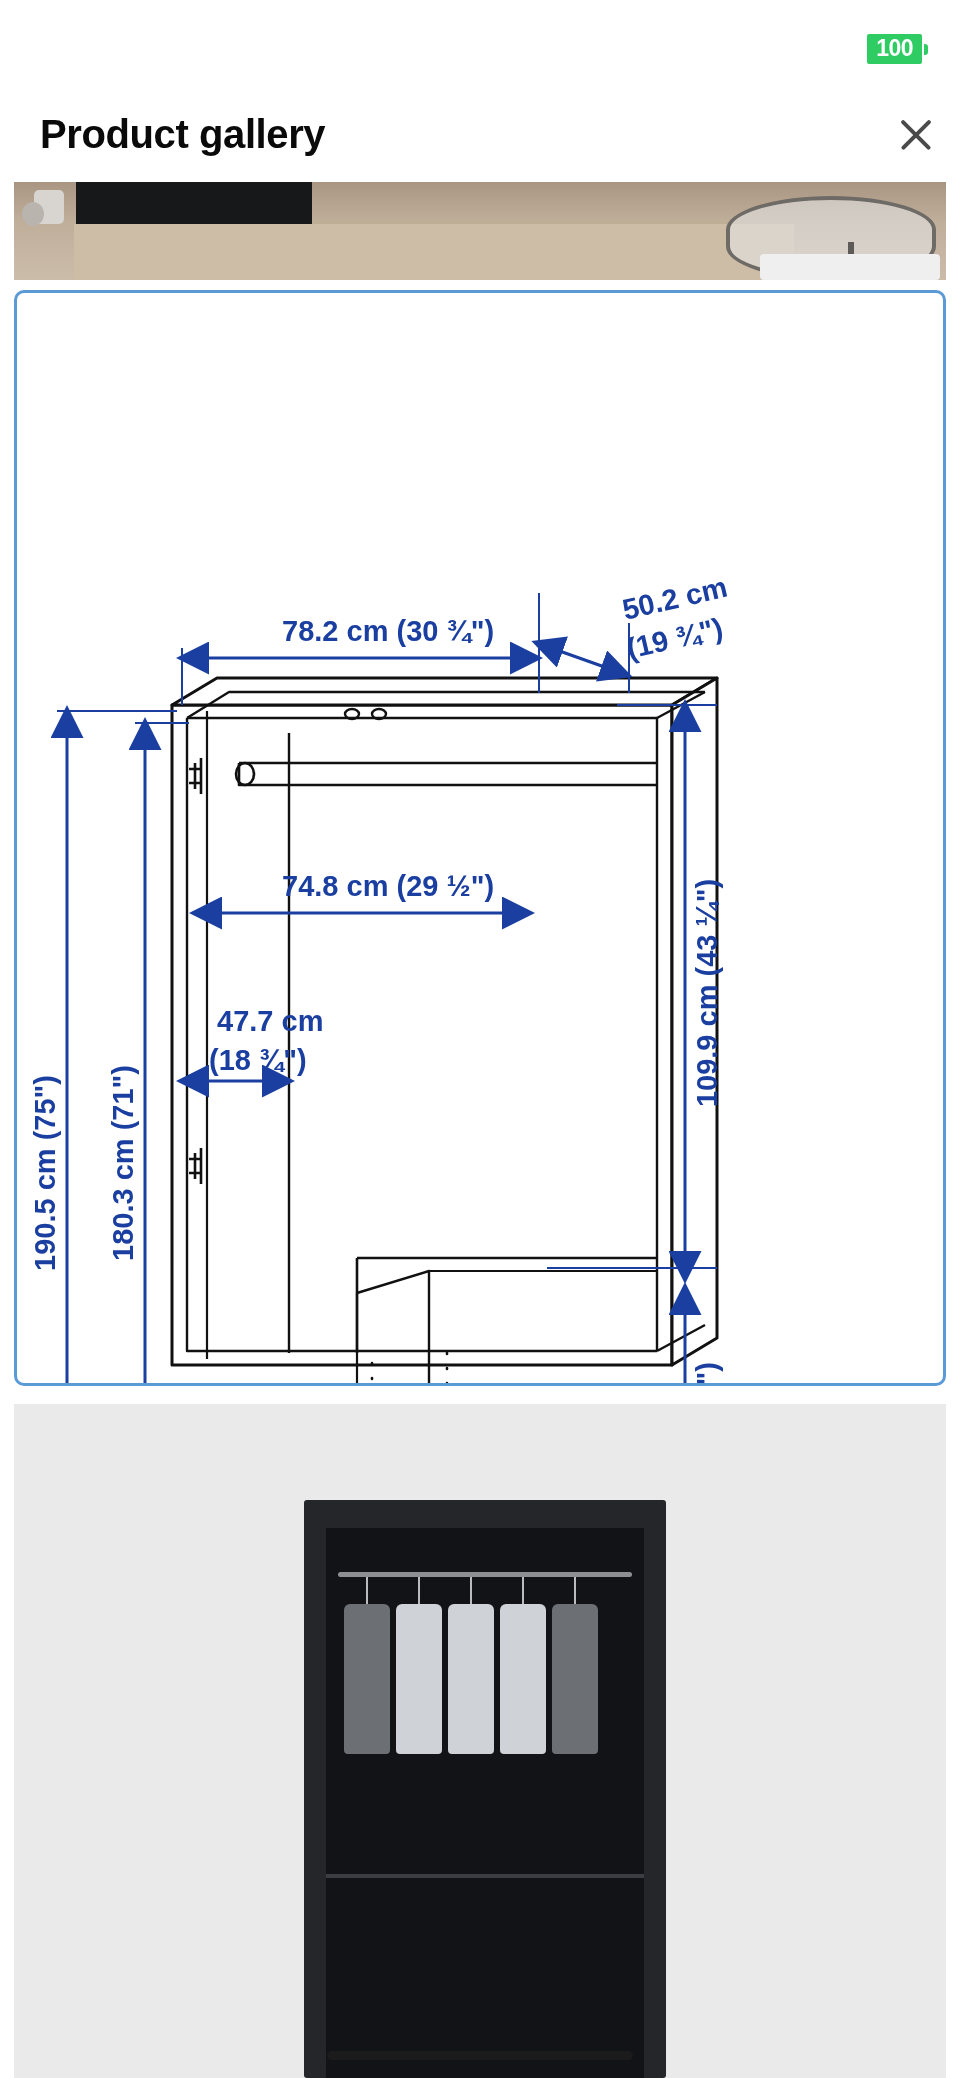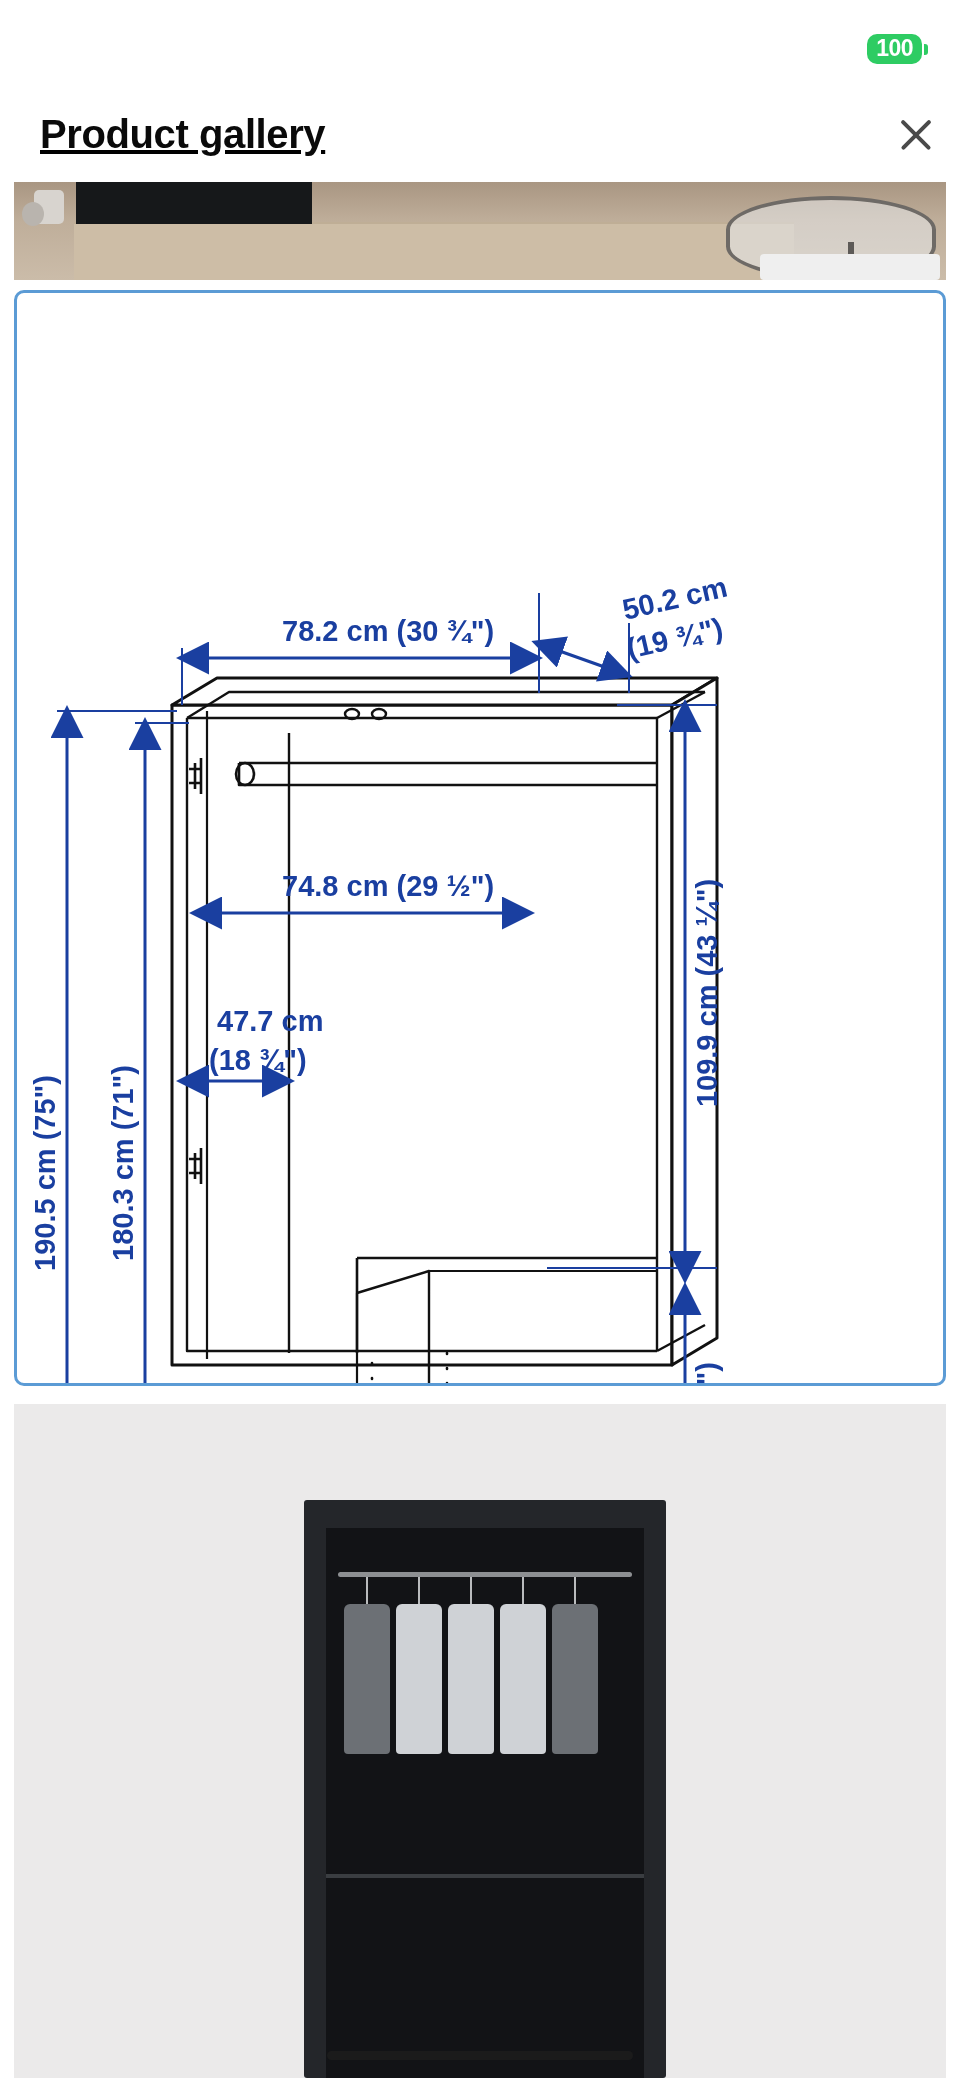--- a/index.html
+++ b/index.html
@@ -30,21 +30,21 @@
     top: 34px;
     right: 32px;
     display: flex;
     align-items: center;
   }
   .battery-pill {
     background: #2ecc63;
     color: #ffffff;
     font-size: 23px;
     font-weight: bold;
-    border-radius: 10px;
+    border-radius: 2px;
     padding: 3px 9px 4px 9px;
     line-height: 1;
     letter-spacing: -0.5px;
   }
   .battery-tip {
     width: 4px;
     height: 11px;
     background: #2ecc63;
     border-radius: 0 3px 3px 0;
     margin-left: 2px;
@@ -54,21 +54,20 @@
   .header {
     position: absolute;
     top: 86px; left: 0;
     width: 960px;
     height: 96px;
     background: #ffffff;
     display: flex;
     align-items: center;
     justify-content: space-between;
     padding: 0 16px 0 40px;
-    text-decoration: underline;
   }
   .page-title {
     font-size: 40px;
     font-weight: bold;
     color: #0a0a0a;
     letter-spacing: -0.4px;
   }
   .close-btn {
     width: 56px; height: 56px;
     position: relative;

